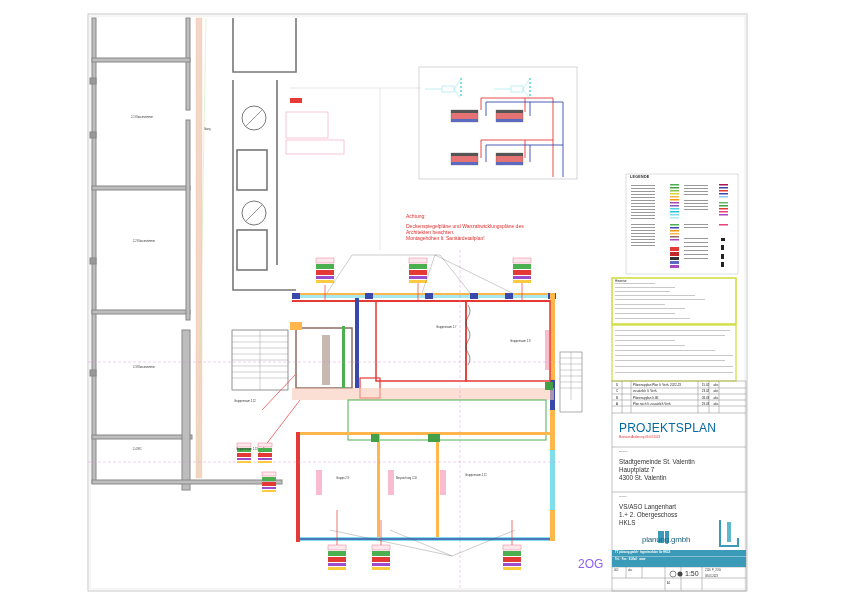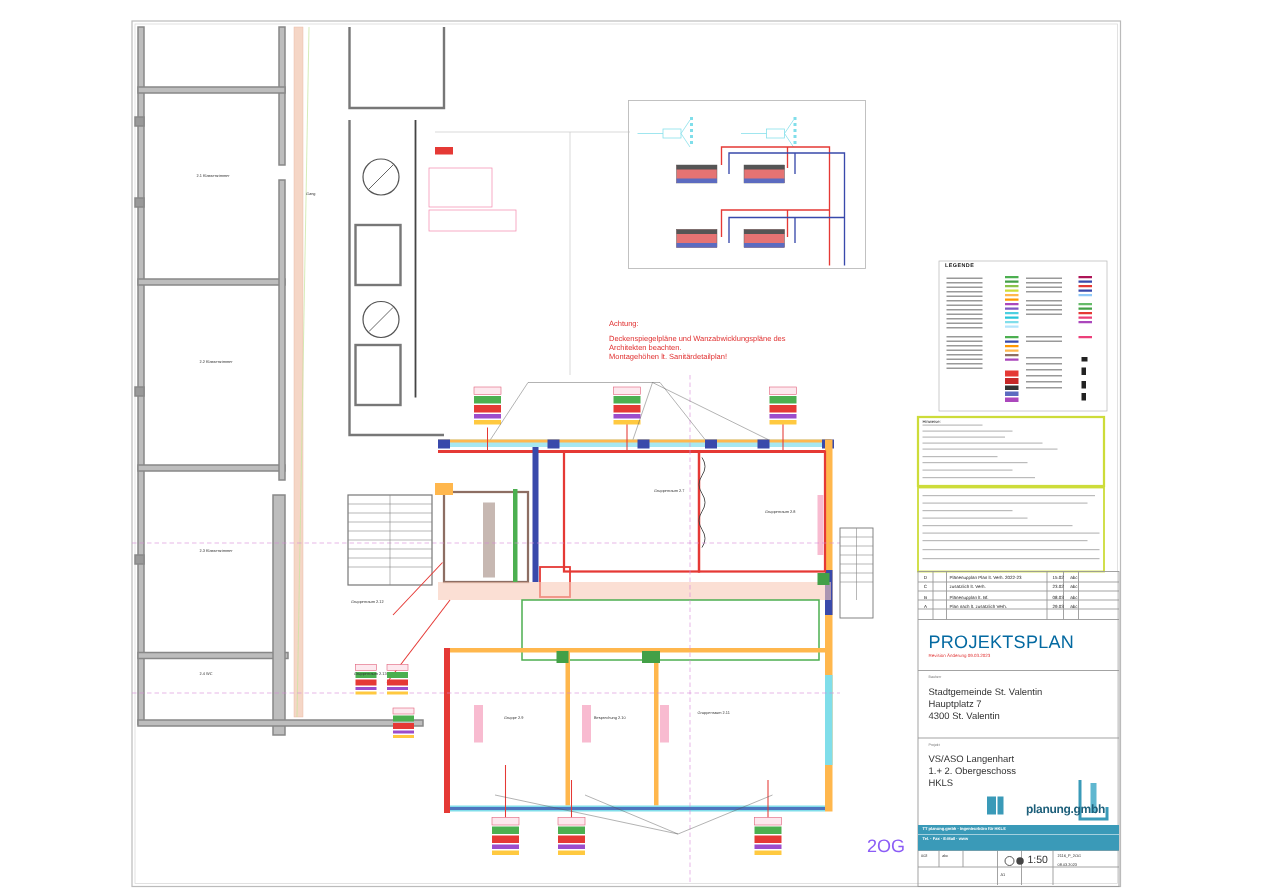--- a/index.html
+++ b/index.html
@@ -473,21 +473,21 @@
   <div>4300 St. Valentin</div>
 </div>
 
 <div class="tb" style="left:619px;top:495px;font-size:2.4px;color:#777;">Projekt</div>
 <div class="tb" style="left:619px;top:503px;font-size:6.3px;line-height:8.1px;color:#333;">
   <div>VS/ASO Langenhart</div>
   <div>1.+ 2. Obergeschoss</div>
   <div>HKLS</div>
 </div>
 
-<div class="tb" style="left:684px;top:535px;font-size:8px;font-weight:bold;color:#1d5f7a;letter-spacing:-0.2px;">planung.gmbh</div>
+<div class="tb" style="left:642px;top:535px;font-size:8px;font-weight:normal;color:#1d5f7a;letter-spacing:-0.2px;">planung.gmbh</div>
 <div class="tb" style="left:615px;top:551px;font-size:2.7px;font-weight:bold;color:#fff;">TT planung.gmbh · Ingenieurbüro für HKLS</div>
 <div class="tb" style="left:615px;top:558px;font-size:2.7px;font-weight:bold;color:#fff;">Tel. · Fax · E-Mail · www</div>
 
 <div class="tb" style="left:685px;top:570px;font-size:7px;color:#333;">1:50</div>
 <div class="tb" style="left:705px;top:569px;font-size:2.6px;color:#333;">2116_P_2OG</div>
 <div class="tb" style="left:705px;top:575px;font-size:2.6px;color:#333;">08.03.2023</div>
 <div class="tb" style="left:667px;top:582px;font-size:2.6px;color:#333;">A1</div>
 <div class="tb" style="left:614px;top:569px;font-size:2.6px;color:#333;">002</div>
 <div class="tb" style="left:628px;top:569px;font-size:2.6px;color:#333;">abc</div>
 

